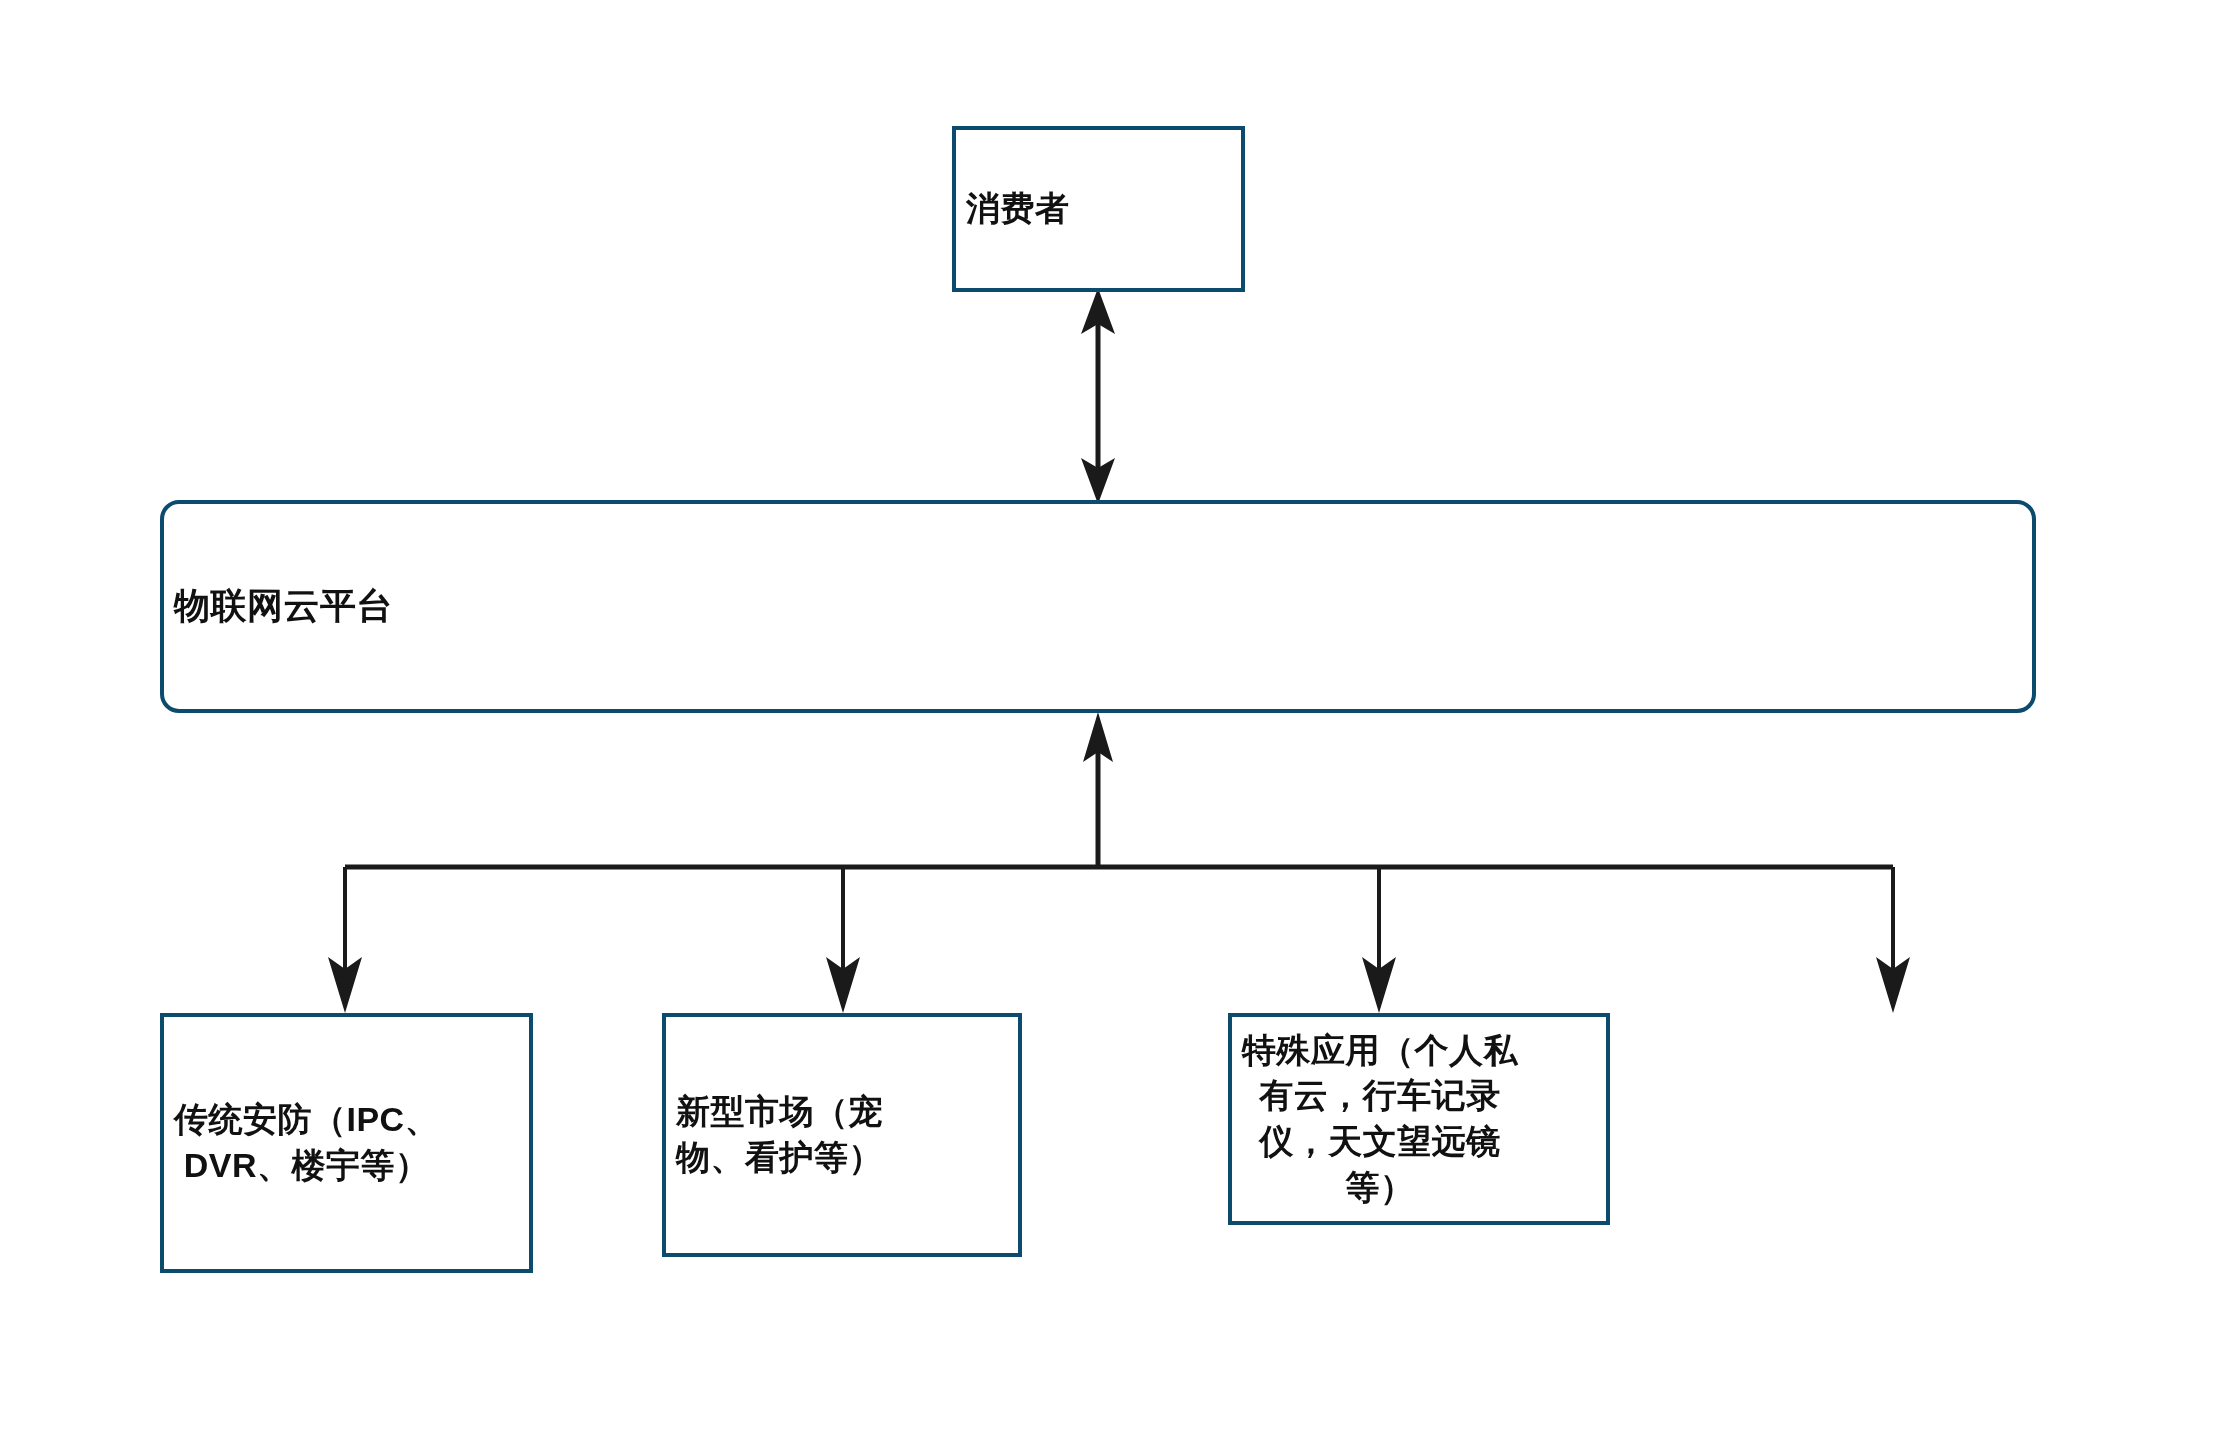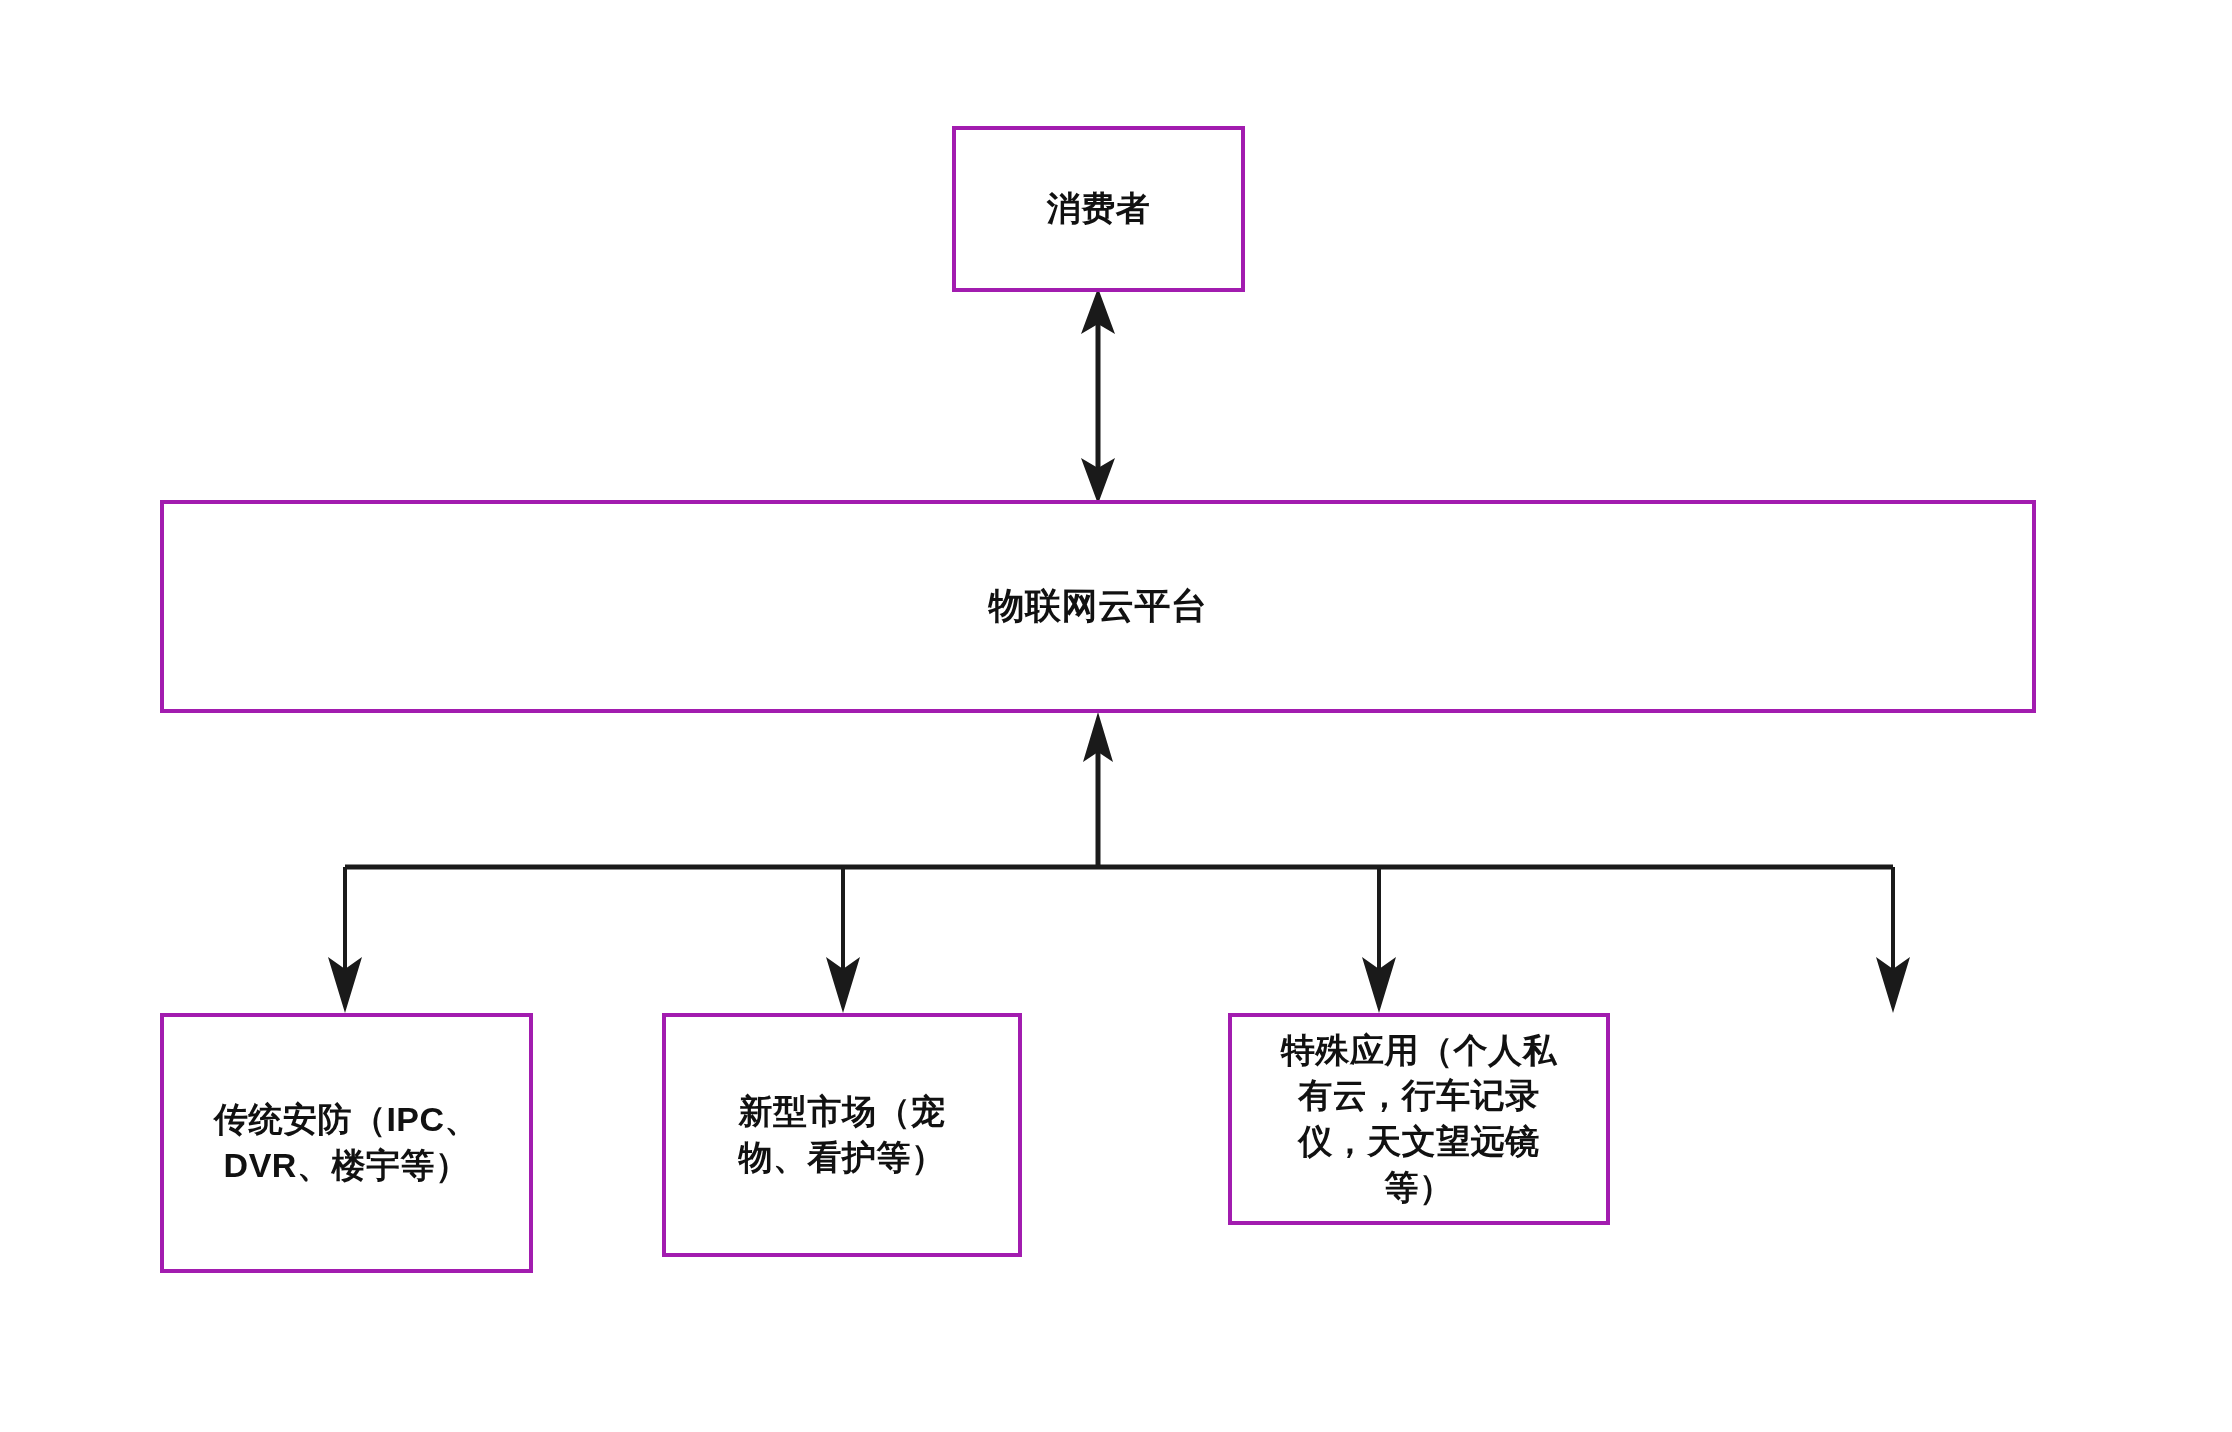--- a/index.html
+++ b/index.html
@@ -13,43 +13,43 @@
     height: 1432px;
     background: #ffffff;
     overflow: hidden;
     font-family: "Liberation Sans", "DejaVu Sans", sans-serif;
   }
 
   .node {
     position: absolute;
     box-sizing: border-box;
     background: #ffffff;
-    border: 4px solid #a21caf;
+    border: 4px solid #0c4a6e;
     display: flex;
     align-items: center;
-    justify-content: center;
+    justify-content: flex-start;
     text-align: center;
   }
   .node .label {
     font-weight: 700;
     color: #111111;
     line-height: 1.34;
     letter-spacing: 0.5px;
     padding: 0 10px;
     white-space: pre-line;
   }
 
   
   #node-consumer {
     left: 952px;  top: 126px;  width: 293px;  height: 166px;
   }
   #node-consumer .label { font-size: 34px; }
 
   #node-platform {
-    left: 160px;  top: 500px;  width: 1876px; height: 213px;
+    left: 160px;  top: 500px;  width: 1876px; height: 213px; border-radius: 19px;
   }
   #node-platform .label { font-size: 36px; }
 
   #node-leaf-0 { left: 160px;  top: 1013px; width: 373px; height: 260px; }
   #node-leaf-1 { left: 662px;  top: 1013px; width: 360px; height: 244px; }
   #node-leaf-2 { left: 1188px; top: 1013px; width: 382px; height: 212px; margin-left: 40px; }
   #node-leaf-3 { left: 1733px; top: 1013px; width: 305px; height: 212px; }
 
   .node.leaf .label { font-size: 34px; }
 

